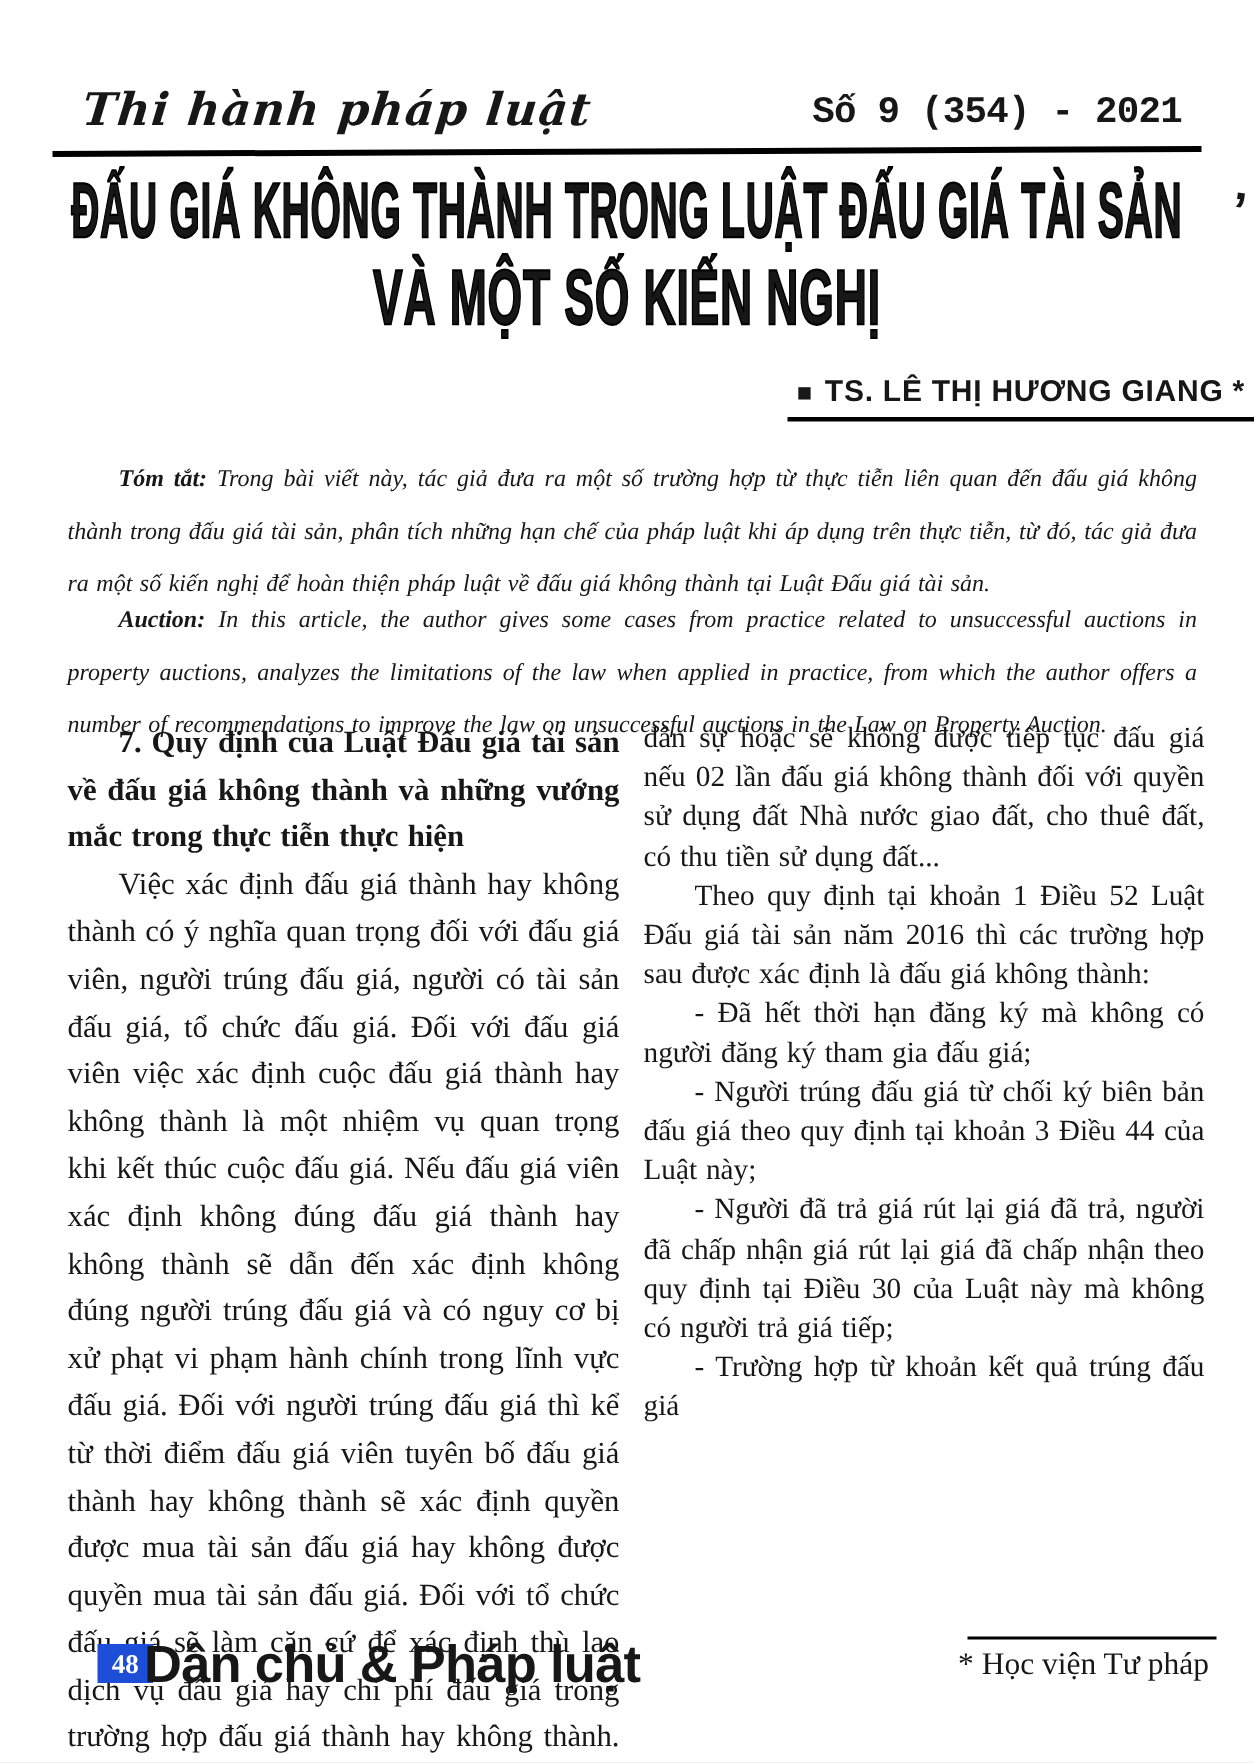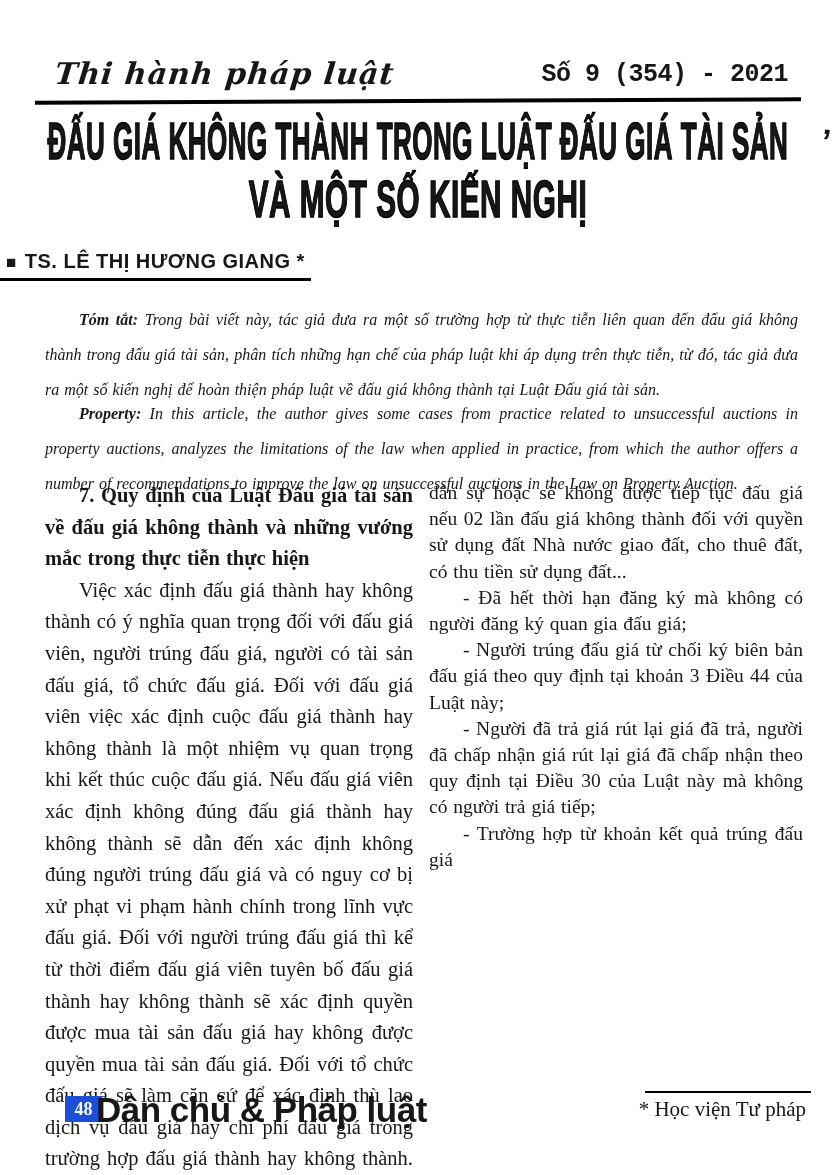--- a/index.html
+++ b/index.html
@@ -34,21 +34,21 @@
   }
   .title-line { display:inline-block; font-size:52px; -webkit-text-stroke:1.5px #000; letter-spacing:1px; }
   .title-line1 { transform:scaleX(0.50); }
   .title-line2 { transform:scaleX(0.57); }
   .title-artifact {
     position:absolute; right:6px; top:122px; font-size:34px; font-weight:bold;
     font-family:"Liberation Sans", sans-serif; transform:rotate(8deg);
   }
 
   
-  .author-row { position:absolute; left:0; right:0; top:250px; text-align:left; }
+  .author-row { position:absolute; left:0; right:0; top:250px; text-align:right; }
   .author-inner {
     display:inline-block; padding:0 6px 5px 6px; border-bottom:3px solid #000;
     font-family:"Liberation Sans", sans-serif; font-weight:bold; font-size:20px;
     letter-spacing:0.5px;
   }
   .author-bullet { font-size:17px; margin-right:8px; }
 
   
   .abstract {
     position:absolute; left:45px; width:753px;
@@ -109,31 +109,32 @@
     <span class="author-inner">
       <span class="author-bullet">■</span><span>TS. LÊ THỊ HƯƠNG GIANG *</span>
     </span>
   </div>
 
   <div class="abstract abstract-vi">
     <span class="abs-label">Tóm tắt:</span><span> Trong bài viết này, tác giả đưa ra một số trường hợp từ thực tiễn liên quan đến đấu giá không thành trong đấu giá tài sản, phân tích những hạn chế của pháp luật khi áp dụng trên thực tiễn, từ đó, tác giả đưa ra một số kiến nghị để hoàn thiện pháp luật về đấu giá không thành tại Luật Đấu giá tài sản.</span>
   </div>
 
   <div class="abstract abstract-en">
-    <span class="abs-label">Property:</span><span> In this article, the author gives some cases from practice related to unsuccessful auctions in property auctions, analyzes the limitations of the law when applied in practice, from which the author offers a number of recommendations to improve the law on unsuccessful auctions in the Law on Property Auction.</span>
+    <span class="abs-label">Auction:</span><span> In this article, the author gives some cases from practice related to unsuccessful auctions in property auctions, analyzes the limitations of the law when applied in practice, from which the author offers a number of recommendations to improve the law on unsuccessful auctions in the Law on Property Auction.</span>
   </div>
 
   <div class="columns">
     <div class="col col-left">
       <p class="col-heading">7. Quy định của Luật Đấu giá tài sản về đấu giá không thành và những vướng mắc trong thực tiễn thực hiện</p>
       <p>Việc xác định đấu giá thành hay không thành có ý nghĩa quan trọng đối với đấu giá viên, người trúng đấu giá, người có tài sản đấu giá, tổ chức đấu giá. Đối với đấu giá viên việc xác định cuộc đấu giá thành hay không thành là một nhiệm vụ quan trọng khi kết thúc cuộc đấu giá. Nếu đấu giá viên xác định không đúng đấu giá thành hay không thành sẽ dẫn đến xác định không đúng người trúng đấu giá và có nguy cơ bị xử phạt vi phạm hành chính trong lĩnh vực đấu giá. Đối với người trúng đấu giá thì kể từ thời điểm đấu giá viên tuyên bố đấu giá thành hay không thành sẽ xác định quyền được mua tài sản đấu giá hay không được quyền mua tài sản đấu giá. Đối với tổ chức đấu giá sẽ làm căn cứ để xác định thù lao dịch vụ đấu giá hay chi phí đấu giá trong trường hợp đấu giá thành hay không thành. Đối với người có tài sản đấu giá việc xác định đấu giá không thành sẽ làm căn cứ để giảm giá bán tài sản ở lần đấu giá tiếp theo đối với tài sản thi hành án</p>
     </div>
     <div class="col col-right">
       <p class="noindent">dân sự hoặc sẽ không được tiếp tục đấu giá nếu 02 lần đấu giá không thành đối với quyền sử dụng đất Nhà nước giao đất, cho thuê đất, có thu tiền sử dụng đất...</p>
-      <p>- Đã hết thời hạn đăng ký mà không có người đăng ký quan gia đấu giá;</p>
+      <p>Theo quy định tại khoản 1 Điều 52 Luật Đấu giá tài sản năm 2016 thì các trường hợp sau được xác định là đấu giá không thành:</p>
+      <p>- Đã hết thời hạn đăng ký mà không có người đăng ký tham gia đấu giá;</p>
       <p>- Người trúng đấu giá từ chối ký biên bản đấu giá theo quy định tại khoản 3 Điều 44 của Luật này;</p>
       <p>- Người đã trả giá rút lại giá đã trả, người đã chấp nhận giá rút lại giá đã chấp nhận theo quy định tại Điều 30 của Luật này mà không có người trả giá tiếp;</p>
       <p>- Trường hợp từ khoản kết quả trúng đấu giá</p>
     </div>
   </div>
 
   <div class="footnote-rule"></div>
   <div class="footnote-text">* Học viện Tư pháp</div>
 
   <div class="page-num-box">48</div>

